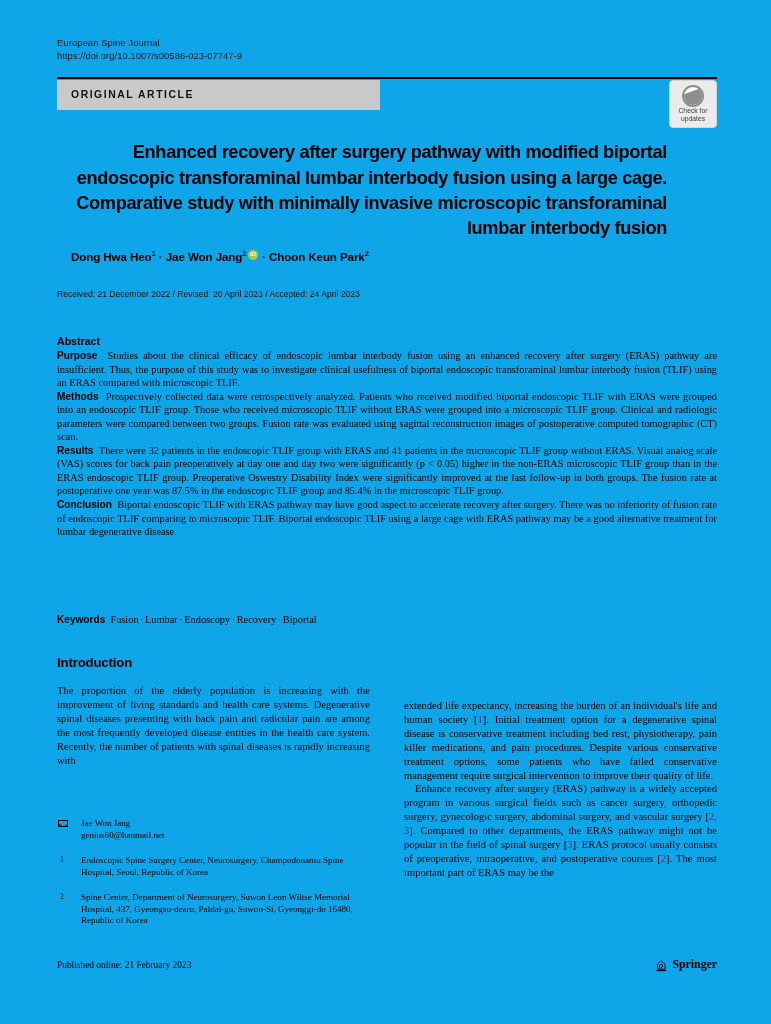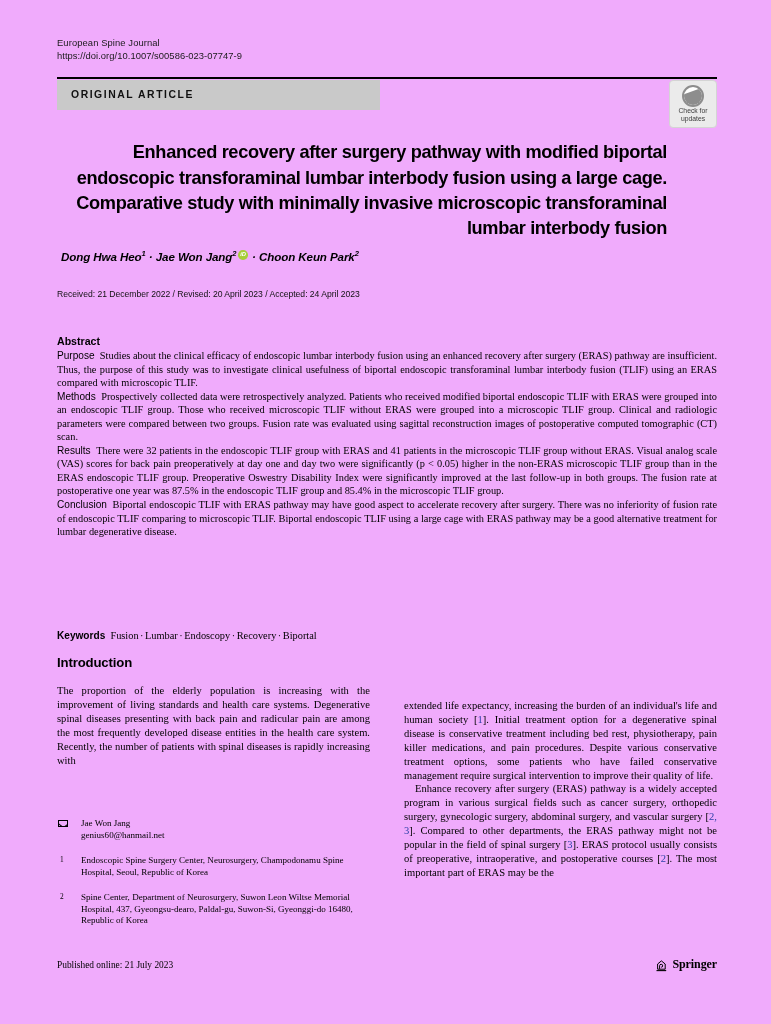--- a/index.html
+++ b/index.html
@@ -9,21 +9,21 @@
     background: #ffffff;
   }
   body {
     font-family: "Liberation Serif", "DejaVu Serif", serif;
     color: #000000;
   }
   .page {
     position: relative;
     width: 771px;
     height: 1024px;
-    background: #f0abfc;
+    background: #0ea5e9;
     overflow: hidden;
     box-sizing: border-box;
   }
   .page-inner {
     position: absolute;
     left: 57px;
     top: 0;
     width: 660px;
     height: 1024px;
   }
@@ -143,29 +143,28 @@
     font-weight: bold;
     line-height: 25.4px;
     letter-spacing: -0.35px;
     color: #000000;
     text-align: right;
   }
 
   
   .authors {
     position: absolute;
-    left: 4px;
+    left: 14px;
     top: 249px;
     width: 620px;
     font-family: "Liberation Sans", "DejaVu Sans", sans-serif;
     font-size: 11.6px;
     font-weight: bold;
     letter-spacing: -0.1px;
     color: #000000;
-    font-style: italic;
   }
   .authors sup {
     font-size: 7.6px;
     vertical-align: super;
     font-weight: bold;
   }
   .orcid {
     display: inline-block;
     width: 9.5px;
     height: 9.5px;
@@ -221,31 +220,30 @@
     font-family: "Liberation Serif", "DejaVu Serif", serif;
     font-size: 10.35px;
     line-height: 13.55px;
     text-align: justify;
     color: #000000;
     margin: 0;
   }
   .abs-label {
     font-family: "Liberation Sans", "DejaVu Sans", sans-serif;
     font-size: 10.1px;
-    font-weight: normal;
+    font-weight: bold;
   }
   .keywords {
     position: absolute;
     left: 0;
     top: 613px;
     width: 660px;
     font-family: "Liberation Serif", "DejaVu Serif", serif;
     font-size: 10.35px;
     line-height: 13.5px;
-    margin-top: 16px;
   }
   .kw-label {
     font-family: "Liberation Sans", "DejaVu Sans", sans-serif;
     font-size: 10.1px;
     font-weight: bold;
   }
   .kw-sep { padding: 0 1.5px; }
 
   
   .columns {
@@ -450,21 +448,21 @@
       <div class="corr-text">Endoscopic Spine Surgery Center, Neurosurgery, Champodonamu Spine Hospital, Seoul, Republic of Korea</div>
     </div>
 
     <div class="corr-row">
       <span class="corr-marker num">2</span>
       <div class="corr-text">Spine Center, Department of Neurosurgery, Suwon Leon Wiltse Memorial Hospital, 437, Gyeongsu-dearo, Paldal-gu, Suwon-Si, Gyeonggi-do 16480, Republic of Korea</div>
     </div>
   </div>
 
   <div class="footer">
-    <div class="published-online">Published online: 21 July 2023</div>
+    <div class="published-online">Published online: 21 February 2023</div>
     <div class="springer-logo">
       <span class="springer-mark">
         <svg width="13" height="13" viewBox="0 0 13 13" aria-hidden="true">
           <path d="M1.5 11.6 H11.2" stroke="#000" stroke-width="1.1" fill="none"></path>
           <path d="M2.6 10.2 V5.0 L6.4 1.9 L10.2 5.0 V10.2 Z" fill="none" stroke="#000" stroke-width="1.0"></path>
           <path d="M4.6 9.9 V6.7 Q4.6 5.3 6.2 5.3 Q7.7 5.3 7.7 6.9 Q7.7 8.2 6.2 8.2" fill="none" stroke="#000" stroke-width="1.0"></path>
         </svg>
       </span>
       <span class="springer-word">Springer</span>
     </div>

